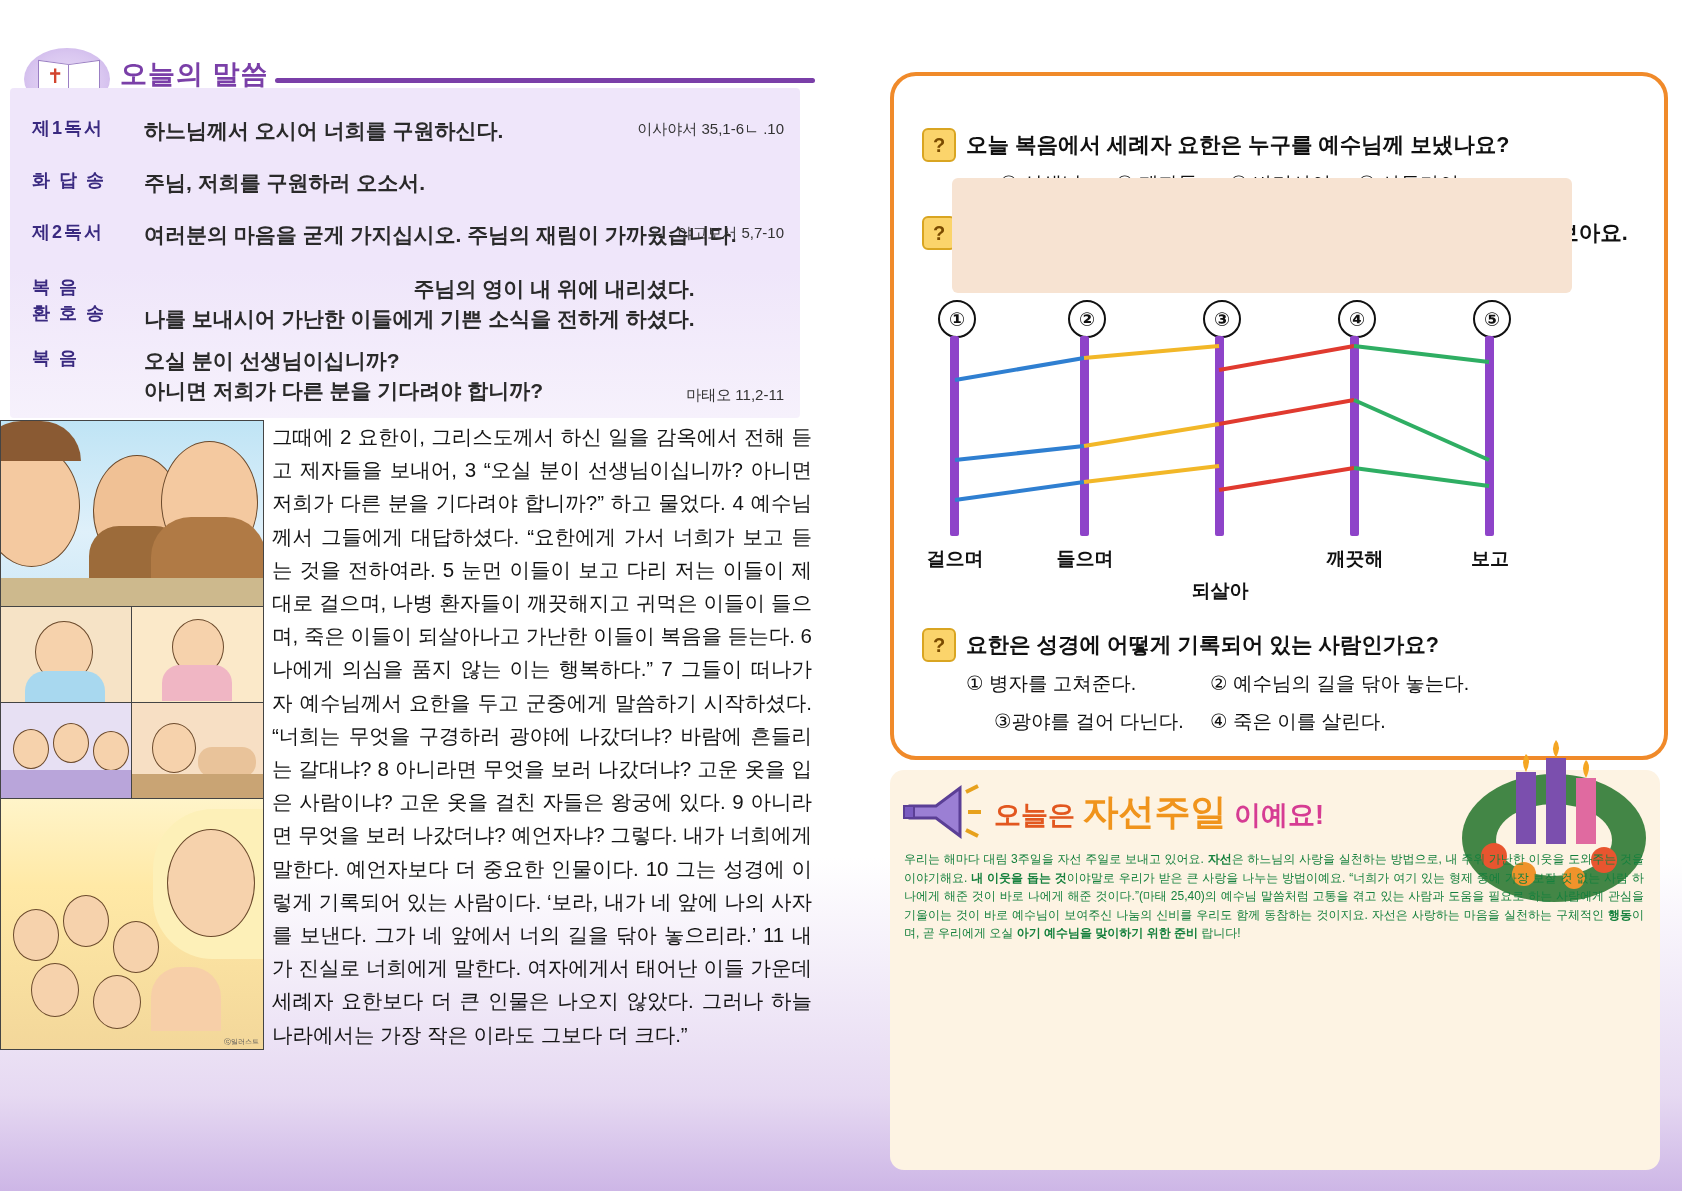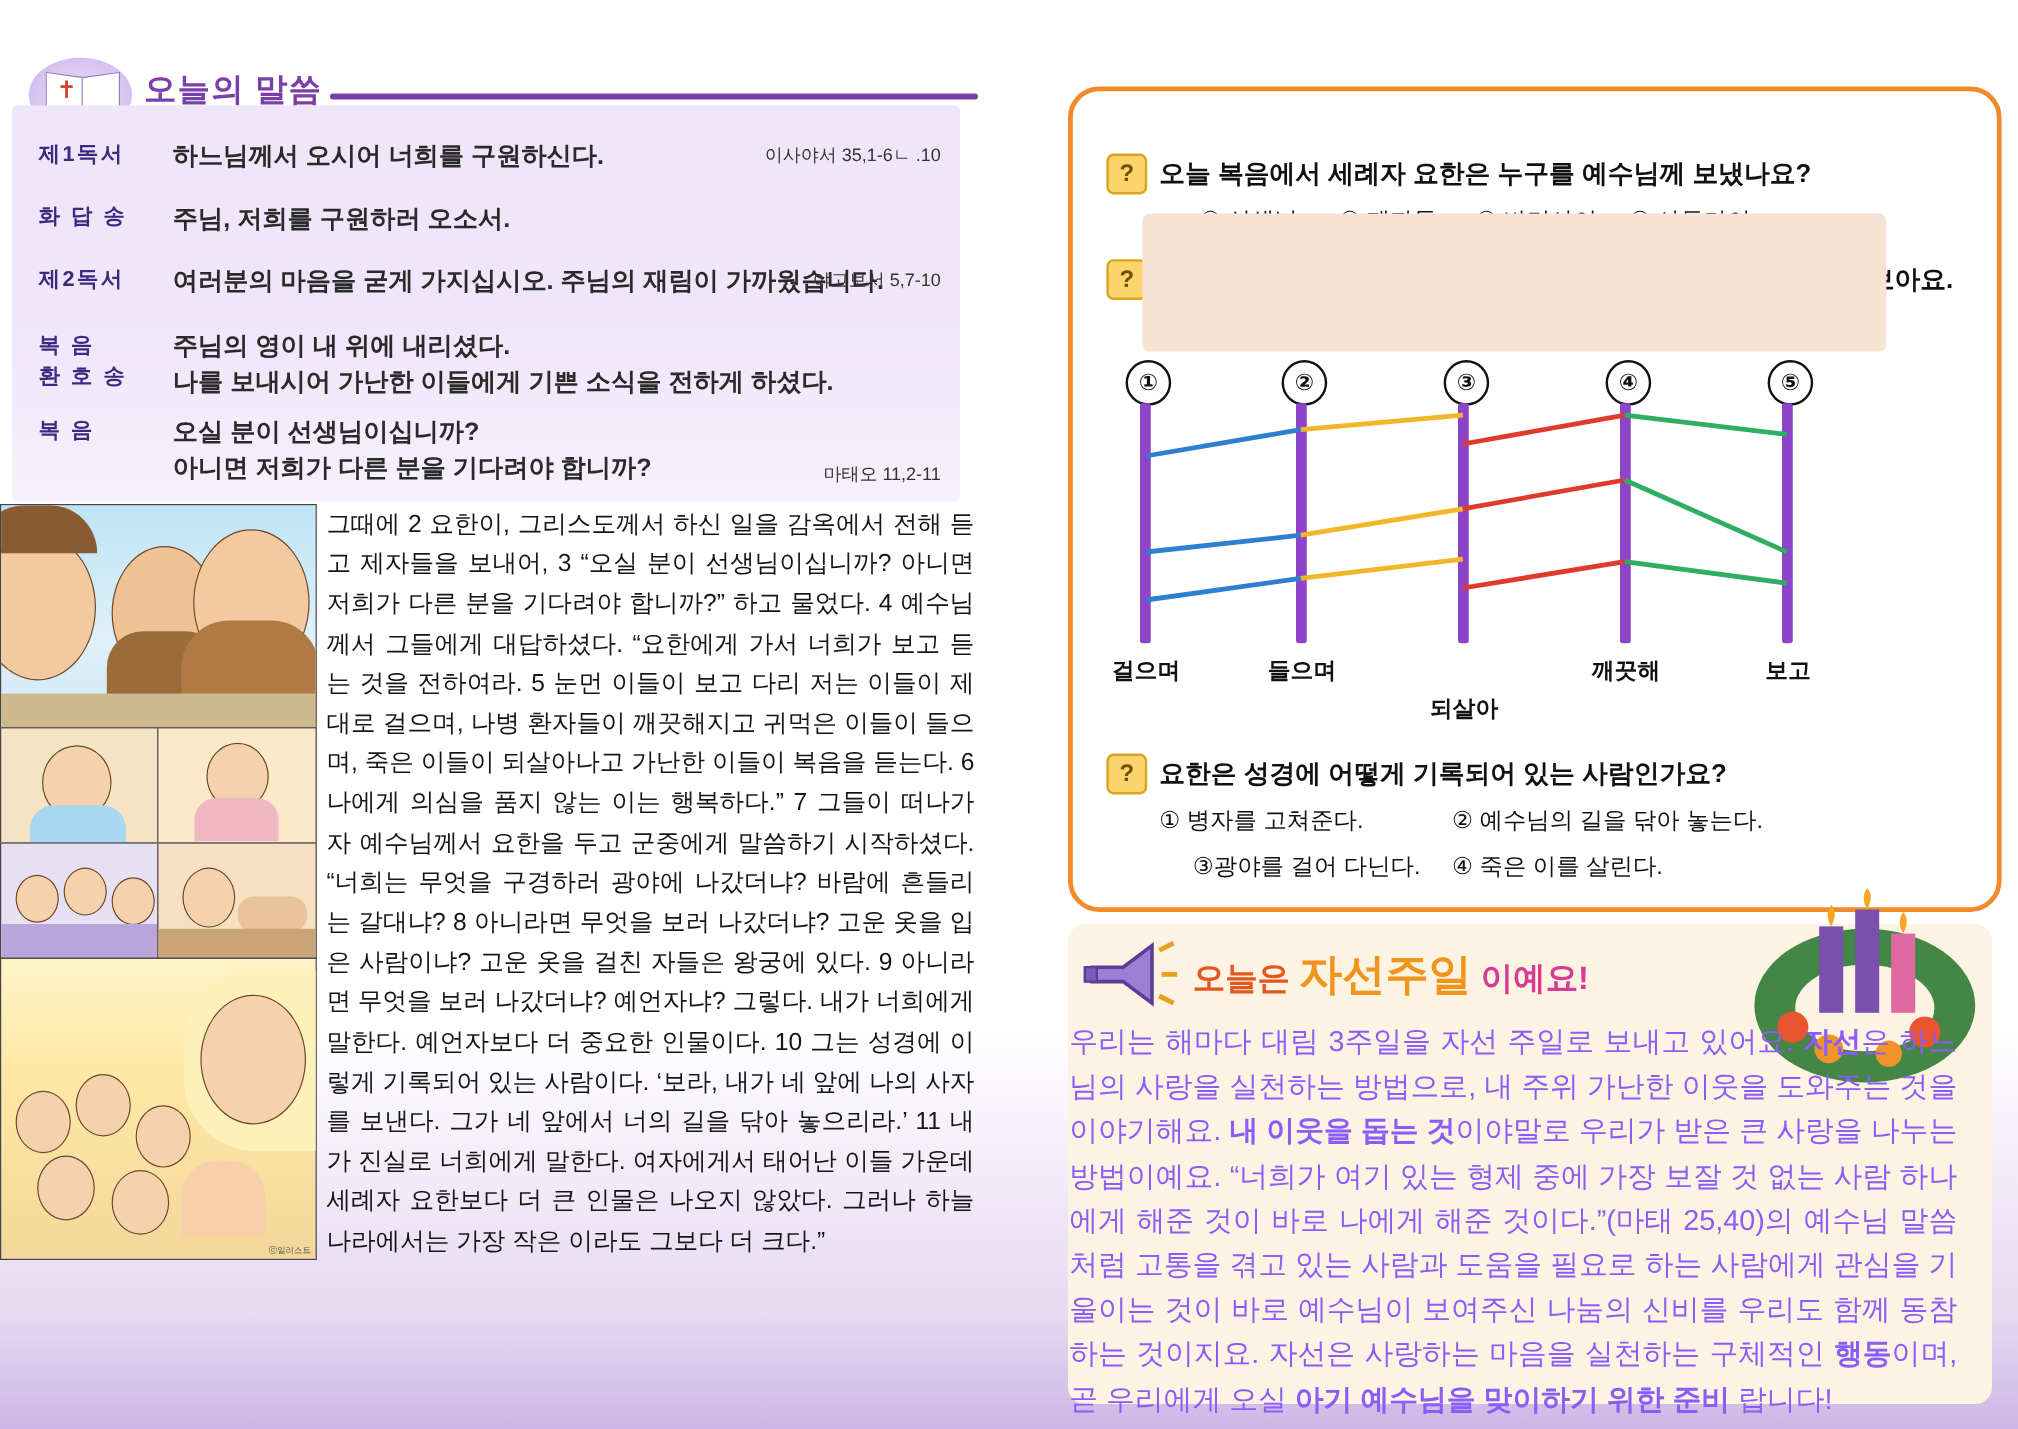--- a/index.html
+++ b/index.html
@@ -84,22 +84,22 @@
 
   .charity{
     position:absolute;left:10px;top:770px;width:770px;height:400px;
     background:#fdf3e3;border-radius:14px;
   }
   .mega{position:absolute;left:12px;top:10px;width:80px;height:64px;}
   .charity-head{position:absolute;left:104px;top:18px;font-size:27px;font-weight:bold;color:#e2571f;}
   .charity-head .big{font-size:36px;color:#f0941c;}
   .charity-head .tail{color:#d63c93;}
   .charity-body{
-    position:absolute;left:1px;top:80px;width:740px;
-    font-size:24px;line-height:1.55;color:#8b5cf6;text-align:justify;
+    position:absolute;left:14px;top:80px;width:740px;
+    font-size:12px;line-height:1.55;color:#15803d;text-align:justify;
   }
   .charity-body b{font-weight:bold;}
   .wreath{position:absolute;right:6px;top:-42px;width:200px;height:180px;}
 </style>
 </head>
 <body>
 
 <div id="left">
 
   <div class="word-header">
@@ -124,21 +124,21 @@
       <div class="rd-ref"></div>
     </div>
     <div class="rd-row" style="top:132px;">
       <div class="rd-label">제2독서</div>
       <div class="rd-text">여러분의 마음을 굳게 가지십시오. 주님의 재림이 가까웠습니다.</div>
       <div class="rd-ref">야고보서 5,7-10</div>
     </div>
     <div class="rd-row" style="top:186px;">
       <div class="rd-label" style="white-space:pre-line;line-height:1.45;">복   음
 환 호 송</div>
-      <div class="rd-text" style="white-space:pre-line;">주님의 영이 내 위에 내리셨다.
+      <div class="rd-text" style="white-space:pre-line;text-align:right;">주님의 영이 내 위에 내리셨다.
 나를 보내시어 가난한 이들에게 기쁜 소식을 전하게 하셨다.</div>
       <div class="rd-ref"></div>
     </div>
     <div class="rd-row" style="top:258px;">
       <div class="rd-label">복   음</div>
       <div class="rd-text" style="white-space:pre-line;">오실 분이 선생님이십니까?
 아니면 저희가 다른 분을 기다려야 합니까?</div>
       <div class="rd-ref" style="top:40px;">마태오 11,2-11</div>
     </div>
   </div>

